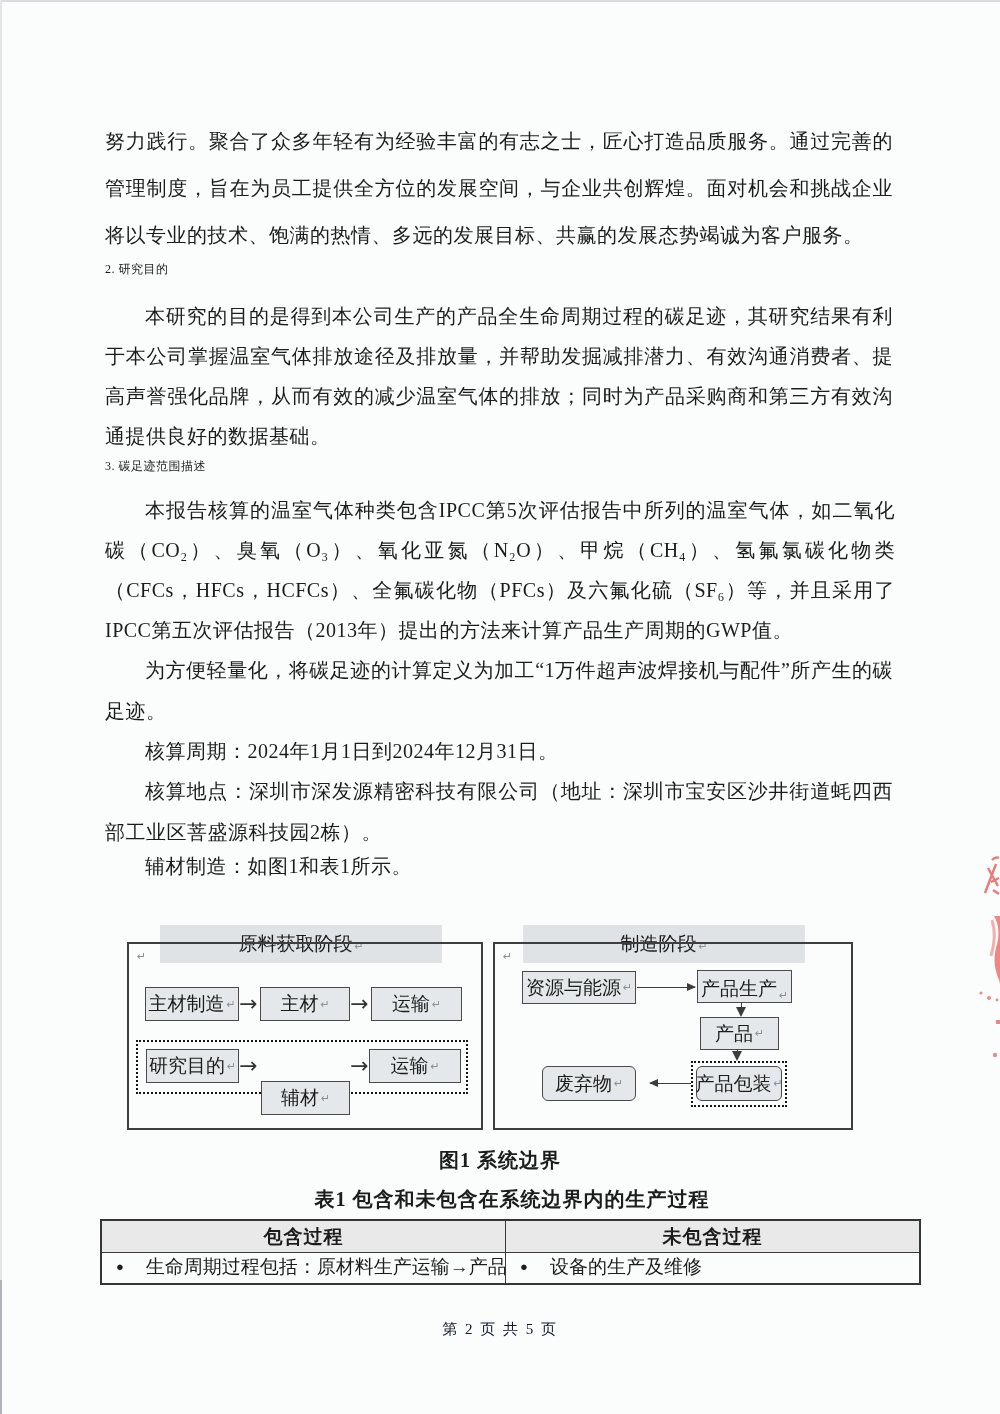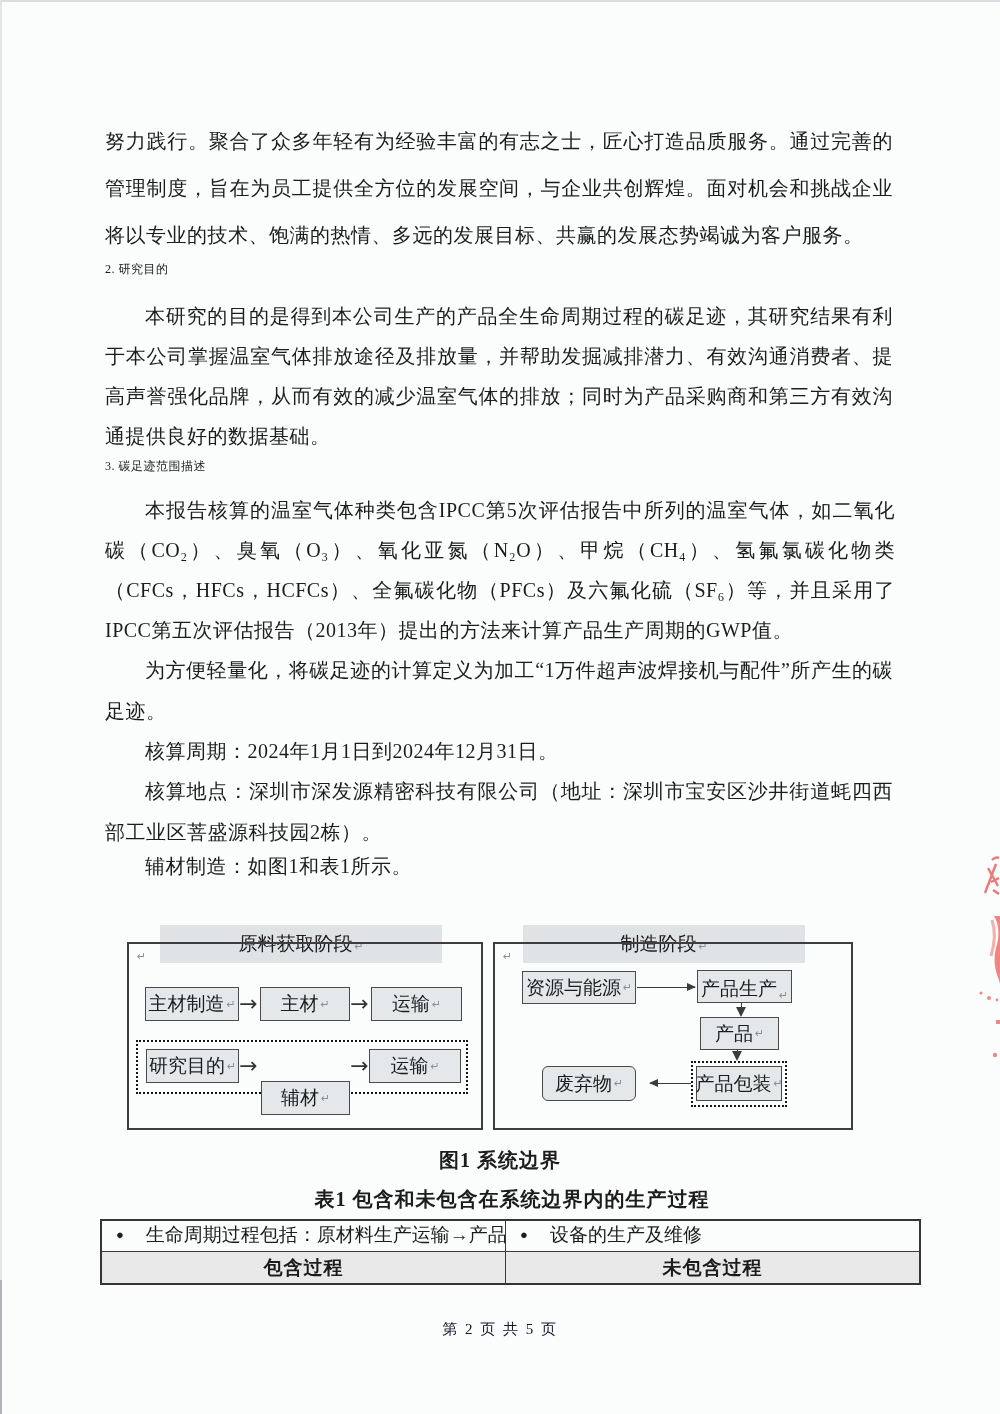--- a/index.html
+++ b/index.html
@@ -182,50 +182,50 @@
     <span>产品生产</span>
       <span class="pmark">↵</span>
   </div>
   <div class="arrow-v" style="left:741px;top:1003px;height:5px;"></div>
   <div class="fbox" style="left:700px;top:1017px;width:77px;height:31px;text-align:right;">
     <span>产品</span>
       <span class="pmark">↵</span>
   </div>
   <div class="arrow-v" style="left:737px;top:1049px;height:3px;"></div>
   <div class="dottedbox" style="left:691px;top:1061px;width:92px;height:42px;"></div>
-  <div class="fbox" style="left:696px;top:1066px;width:84px;height:33px;">
+  <div class="fbox" style="left:696px;top:1066px;width:84px;height:33px;border-radius:6px;">
     <span>产品包装</span>
       <span class="pmark">↵</span>
   </div>
   <div class="fbox" style="left:542px;top:1066px;width:92px;height:33px;border-radius:6px;">
     <span>废弃物</span>
       <span class="pmark">↵</span>
   </div>
   <div class="arrow-h head-left" style="left:650px;top:1083px;width:41px;"></div>
 
   <div class="caption" style="top:1147px;">图1  系统边界</div>
   <div class="caption" style="top:1186px;margin-left:12px;">表1  包含和未包含在系统边界内的生产过程</div>
 
   <table class="t1">
     <colgroup>
         <col style="width:49.4%">
         <col style="width:50.6%">
       </colgroup>
     <tbody>
         <tr>
+      <th>包含过程</th>
+      <th>未包含过程</th>
+    </tr>
+    <tr>
       <td>
         <span class="bullet">●</span><span>生命周期过程包括：原材料生产运输→产品</span>
       </td>
       <td>
         <span class="bullet">●</span><span>设备的生产及维修</span>
       </td>
-    </tr>
-    <tr>
-      <th>包含过程</th>
-      <th>未包含过程</th>
     </tr>
   </tbody>
     </table>
 
   <div class="footer">第 2 页 共 5 页</div>
 
   <svg class="stamp" viewBox="0 0 28 215" aria-hidden="true">
     <g stroke="#e85a56" stroke-width="2.4" fill="none" opacity="0.8">
       <path d="M20 12 C22 10, 25 9, 27 10"></path>
       <path d="M24 16 L13 45"></path>

